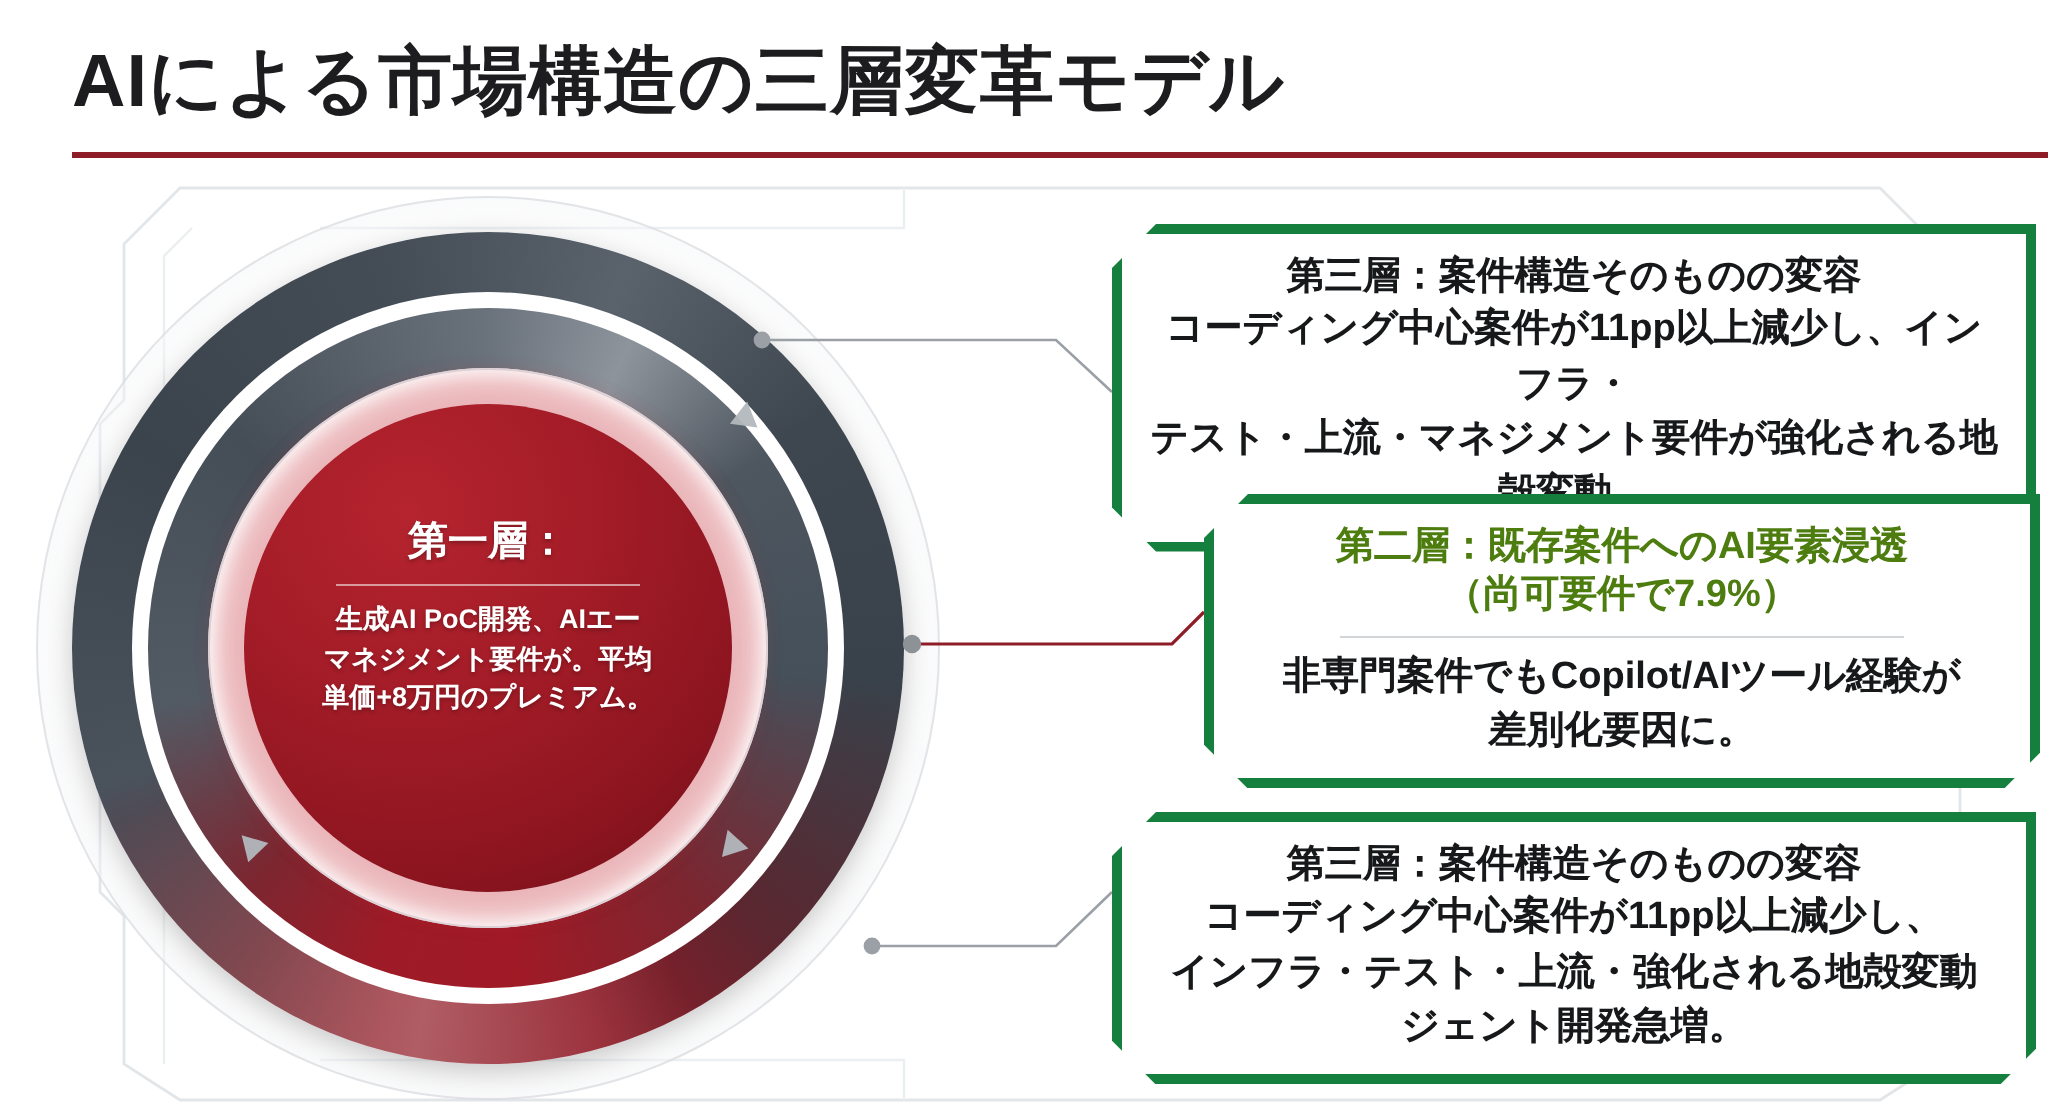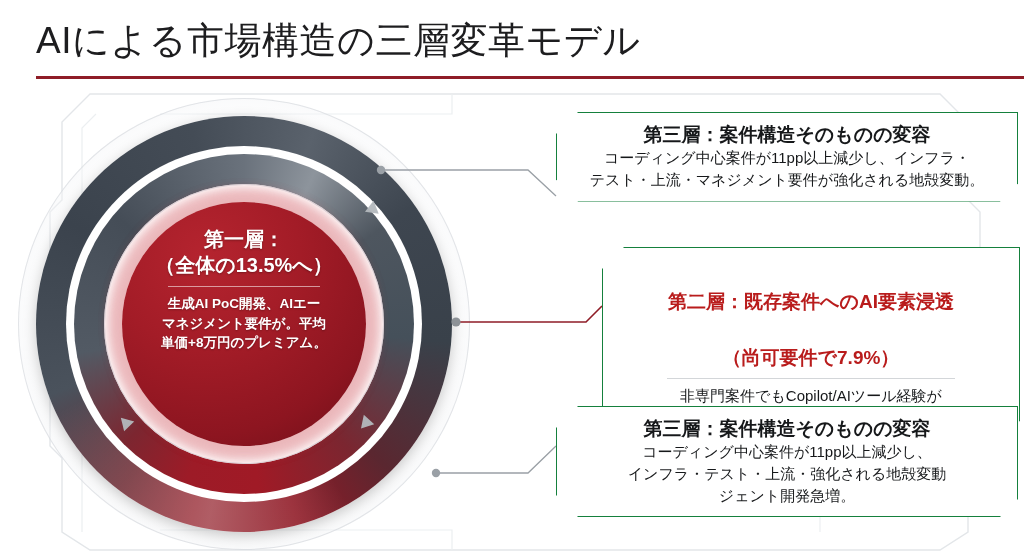--- a/index.html
+++ b/index.html
@@ -23,21 +23,21 @@
     position: absolute;
     left: 0; top: 0;
     width: 1024px;
     height: 86px;
   }
   #page-title {
     position: absolute;
     left: 36px;
     top: 16px;
     font-size: 37px;
-    font-weight: 400;
+    font-weight: 700;
     letter-spacing: 0.5px;
     color: #1d1d1f;
     white-space: nowrap;
   }
   #title-rule {
     position: absolute;
     left: 36px;
     top: 76px;
     width: 988px;
     height: 3px;
@@ -164,20 +164,21 @@
     width: 228px;
     text-align: center;
     color: #ffffff;
   }
   .core-head {
     font-size: 20px;
     font-weight: 700;
     line-height: 1.30;
     letter-spacing: 0px;
     text-shadow: 0 1px 2px rgba(0,0,0,0.30);
+    margin-top: 32px;
   }
   #core-divider {
     width: 152px;
     height: 1px;
     margin: 8px auto 7px auto;
     background: rgba(255,255,255,0.55);
   }
   .core-body {
     font-size: 13.5px;
     font-weight: 700;
@@ -185,47 +186,47 @@
     text-shadow: 0 1px 2px rgba(0,0,0,0.28);
   }
 
   
   .callout {
     position: absolute;
     background: #ffffff;
     box-sizing: border-box;
     padding: 10px 14px;
     text-align: center;
-    border: 1px solid #15803d;
+    border: 5px solid #15803d;
     clip-path: polygon(
        22px 0,
        100% 0,
        100% calc(100% - 18px),
        calc(100% - 18px) 100%,
        22px 100%,
        0 calc(100% - 22px),
        0 22px);
   }
   .callout-title {
     font-size: 19px;
     font-weight: 700;
     color: #16181a;
     line-height: 1.28;
     letter-spacing: 0px;
   }
-  .callout-title.accent { color: #b91c1c; margin-top: 32px; }
+  .callout-title.accent { color: #4d7c0f; }
   .callout-divider {
     width: 74%;
     height: 1px;
     margin: 7px auto 6px auto;
     background: #d3d6d9;
   }
   .callout-body {
-    font-size: 15px;
-    font-weight: 400;
+    font-size: 19px;
+    font-weight: 700;
     color: #16181a;
     line-height: 1.44;
   }
 
   #callout-top    { left: 556px; top: 112px;  width: 462px; }
   #callout-middle { left: 602px; top: 247px;  width: 418px; }
   #callout-bottom { left: 556px; top: 406px;  width: 462px; }
 
   
   #connectors {
@@ -273,21 +274,20 @@
     <div class="ring" id="ring-gap2"></div>
     <div class="ring" id="ring-core-glow"></div>
     <div class="ring" id="ring-core"></div>
 
     <div class="ring-arrow" id="ring-arrow-ne"></div>
     <div class="ring-arrow" id="ring-arrow-sw"></div>
     <div class="ring-arrow" id="ring-arrow-se"></div>
 
     <div id="core-text">
       <div class="core-head">第一層：</div>
-      <div class="core-head">（全体の13.5%へ）</div>
       <div id="core-divider"></div>
       <div class="core-body">生成AI PoC開発、AIエー</div>
       <div class="core-body">マネジメント要件が。平均</div>
       <div class="core-body">単価+8万円のプレミアム。</div>
     </div>
   </div>
 
   <svg id="connectors" viewBox="0 0 1024 554" width="1024" height="554">
 
     <g stroke="#9aa0a6" stroke-width="1.3" fill="none">

